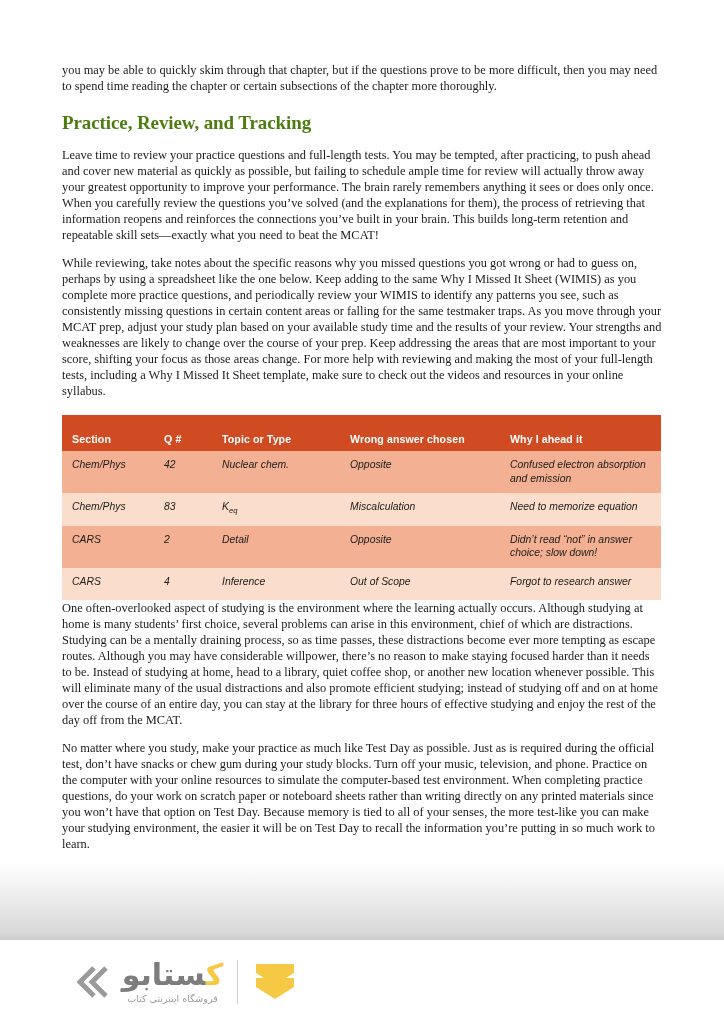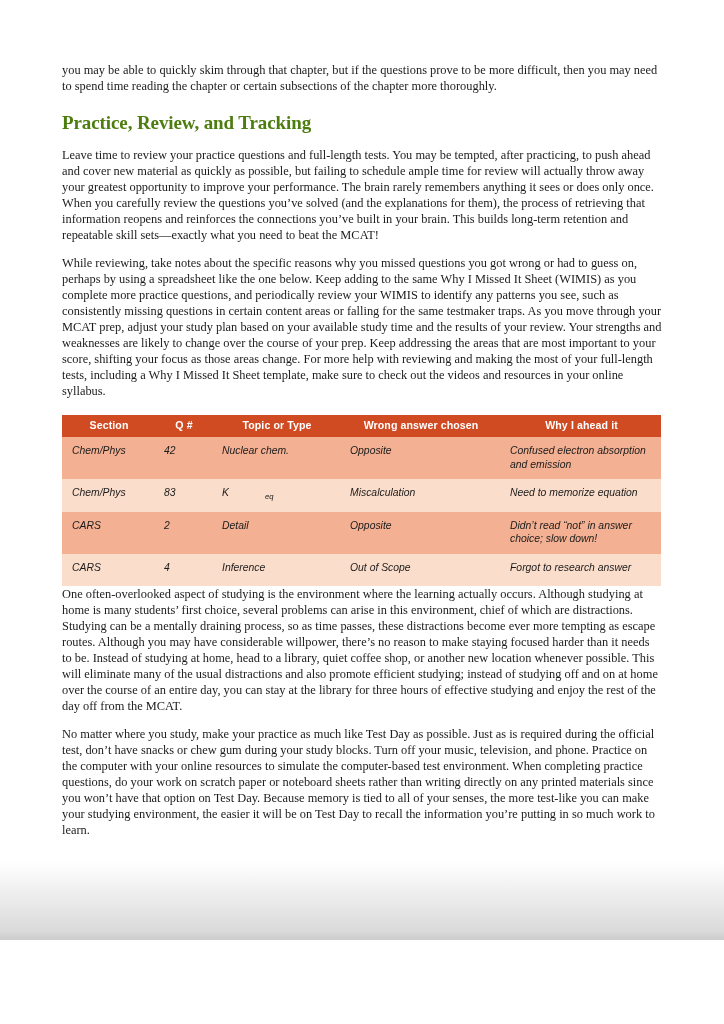--- a/index.html
+++ b/index.html
@@ -61,22 +61,22 @@
     border-collapse: collapse;
     margin: 16px 0 0 0;
     table-layout: fixed;
   }
   table.wimis th {
     background: #D04A22;
     color: #ffffff;
     font-family: "Liberation Sans", sans-serif;
     font-size: 10.6px;
     font-weight: bold;
-    text-align: center;
-    padding: 4px 8px 6px 10px;
+    text-align: left;
+    padding: 18px 8px 6px 10px;
     vertical-align: middle;
     letter-spacing: 0.1px;
   }
   table.wimis td {
     font-family: "Liberation Sans", sans-serif;
     font-size: 10.4px;
     font-style: italic;
     color: #1b1b1b;
     text-align: left;
     padding: 7px 8px 8px 10px;
@@ -85,21 +85,21 @@
   }
   table.wimis tr.row-dark td { background: #F3B092; }
   table.wimis tr.row-light td { background: #FBDDCB; }
 
   .col-section { width: 92px; }
   .col-qnum    { width: 58px; }
   .col-topic   { width: 128px; }
   .col-wrong   { width: 160px; }
   .col-why     { width: 161px; }
 
-  sub { font-size: 7.6px; margin-left: 36px; }
+  sub { font-size: 7.6px; }
 
   
   #footer {
     position: absolute;
     left: 0;
     top: 940px;
     width: 724px;
     height: 84px;
     background: #ffffff;
     display: flex;
@@ -234,15 +234,39 @@
 
   <p class="body">One often-overlooked aspect of studying is the environment where the learning actually occurs. Although studying at home is many students’ first choice, several problems can arise in this environment, chief of which are distractions. Studying can be a mentally draining process, so as time passes, these distractions become ever more tempting as escape routes. Although you may have considerable willpower, there’s no reason to make staying focused harder than it needs to be. Instead of studying at home, head to a library, quiet coffee shop, or another new location whenever possible. This will eliminate many of the usual distractions and also promote efficient studying; instead of studying off and on at home over the course of an entire day, you can stay at the library for three hours of effective studying and enjoy the rest of the day off from the MCAT.</p>
 
   <p class="body">No matter where you study, make your practice as much like Test Day as possible. Just as is required during the official test, don’t have snacks or chew gum during your study blocks. Turn off your music, television, and phone. Practice on the computer with your online resources to simulate the computer-based test environment. When completing practice questions, do your work on scratch paper or noteboard sheets rather than writing directly on any printed materials since you won’t have that option on Test Day. Because memory is tied to all of your senses, the more test-like you can make your studying environment, the easier it will be on Test Day to recall the information you’re putting in so much work to learn.</p>
 
   <div id="page-fade"></div>
 </div>
 
 <div id="footer">
 
+  <div id="footer-left">
+
+    <span class="chevron-mark" style="width:34px;height:40px;">
+      <svg viewBox="0 0 34 40" width="34" height="40" aria-hidden="true">
+        <path d="M20 6 L6 20 L20 34" fill="none" stroke="#9a9a9a" stroke-width="5"></path>
+        <path d="M32 6 L18 20 L32 34" fill="none" stroke="#9a9a9a" stroke-width="5"></path>
+      </svg>
+    </span>
+
+    <div class="logo-wordmark">
+      <div class="logo-script"><span class="hl">ک</span><span>ستابو</span></div>
+      <div class="logo-sub">فروشگاه اینترنتی کتاب</div>
+    </div>
+
+    <div class="logo-divider"></div>
+
+    <span class="chevron-mark">
+      <svg viewBox="0 0 46 44" width="46" height="44" aria-hidden="true">
+        <path d="M4 4 H42 V13 L23 25 L4 13 Z" fill="#F6C945"></path>
+        <path d="M4 18 H42 V27 L23 39 L4 27 Z" fill="#F6C945"></path>
+      </svg>
+    </span>
+
+  </div>
 
 
 </div>
 
 </body></html>

